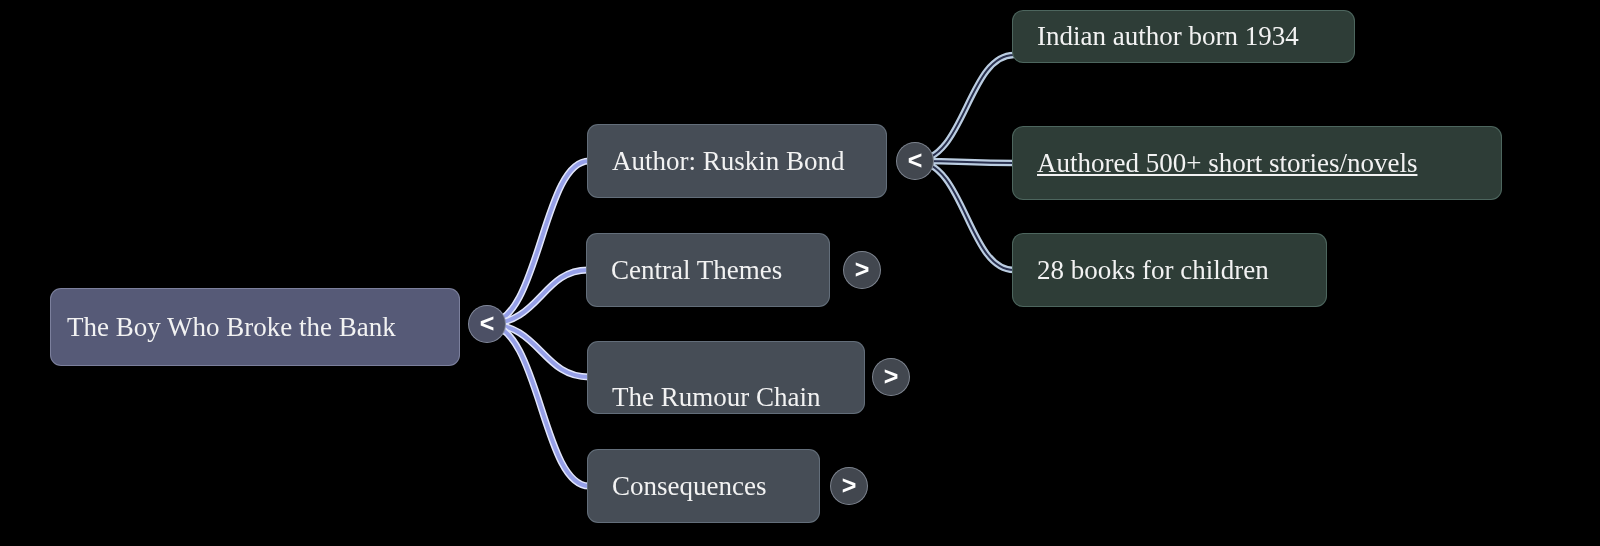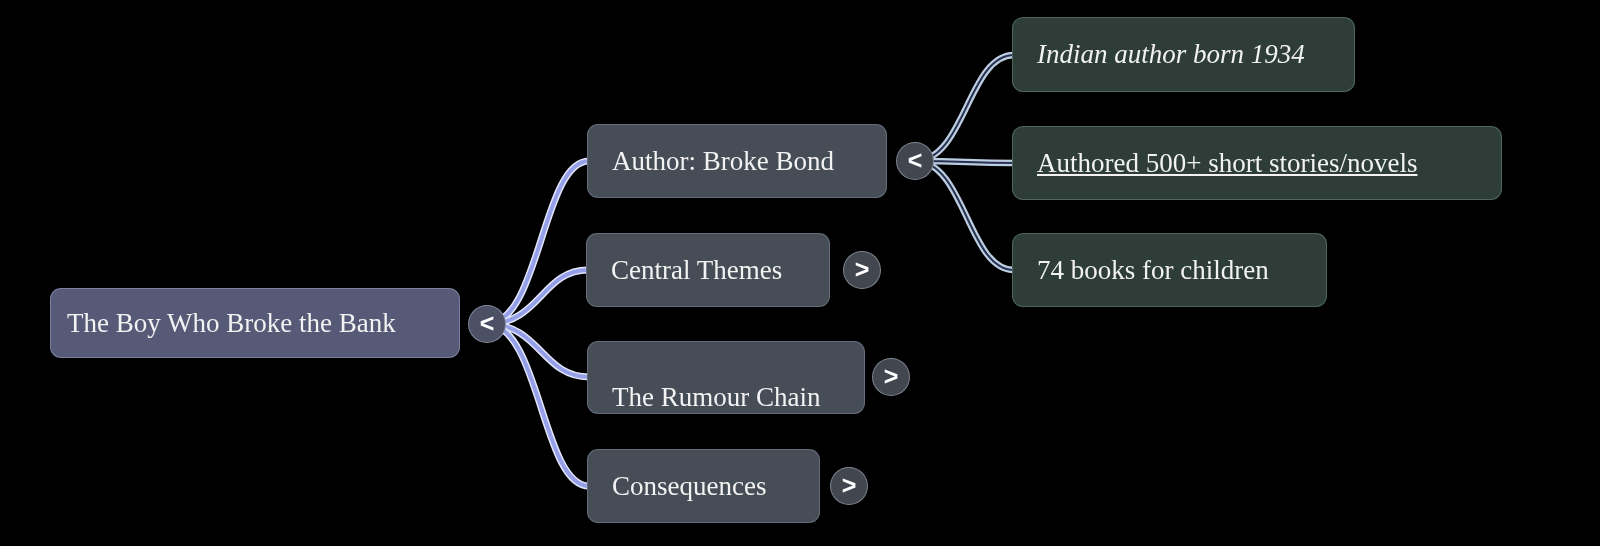--- a/index.html
+++ b/index.html
@@ -105,29 +105,29 @@
     <g>
       <path class="blink-outer" d="M915,161 C965,161 968,163 1014,163"></path>
       <path class="blink-inner" d="M915,161 C965,161 968,163 1014,163"></path>
     </g>
     <g>
       <path class="blink-outer" d="M915,161 C965,161 968,270 1014,270"></path>
       <path class="blink-inner" d="M915,161 C965,161 968,270 1014,270"></path>
     </g>
   </svg>
 
-  <div class="node node-root" style="left:50px; top:288px; width:410px; height:70px;padding-left:16px;">
+  <div class="node node-root" style="left:50px; top:288px; width:410px; height:78px;padding-left:16px;">
     <span>The Boy Who Broke the Bank</span>
   </div>
   <div class="toggle toggle-root" style="left:468px; top:305px;">
     <span>&lt;</span>
   </div>
 
   <div class="node node-branch" style="left:587px; top:124px; width:300px; height:74px;">
-    <span>Author: Broke Bond</span>
+    <span>Author: Ruskin Bond</span>
   </div>
   <div class="toggle toggle-branch" style="left:896px; top:142px;">
     <span>&lt;</span>
   </div>
 
   <div class="node node-branch" style="left:586px; top:233px; width:244px; height:74px;">
     <span>Central Themes</span>
   </div>
   <div class="toggle toggle-branch" style="left:843px; top:251px;">
     <span>&gt;</span>
@@ -140,25 +140,25 @@
     <span>&gt;</span>
   </div>
 
   <div class="node node-branch" style="left:587px; top:449px; width:233px; height:74px;align-items:center;">
     <span>Consequences</span>
   </div>
   <div class="toggle toggle-branch" style="left:830px; top:467px;">
     <span>&gt;</span>
   </div>
 
-  <div class="node node-leaf" style="left:1012px; top:17px; width:343px; height:75px;font-style:italic;">
+  <div class="node node-leaf" style="left:1012px; top:10px; width:343px; height:53px;">
     <span>Indian author born 1934</span>
   </div>
 
   <div class="node node-leaf" style="left:1012px; top:126px; width:490px; height:74px;text-decoration:underline;">
     <span>Authored 500+ short stories/novels</span>
   </div>
 
   <div class="node node-leaf" style="left:1012px; top:233px; width:315px; height:74px;">
-    <span>74 books for children</span>
+    <span>28 books for children</span>
   </div>
 
 </div>
 
 </body></html>

